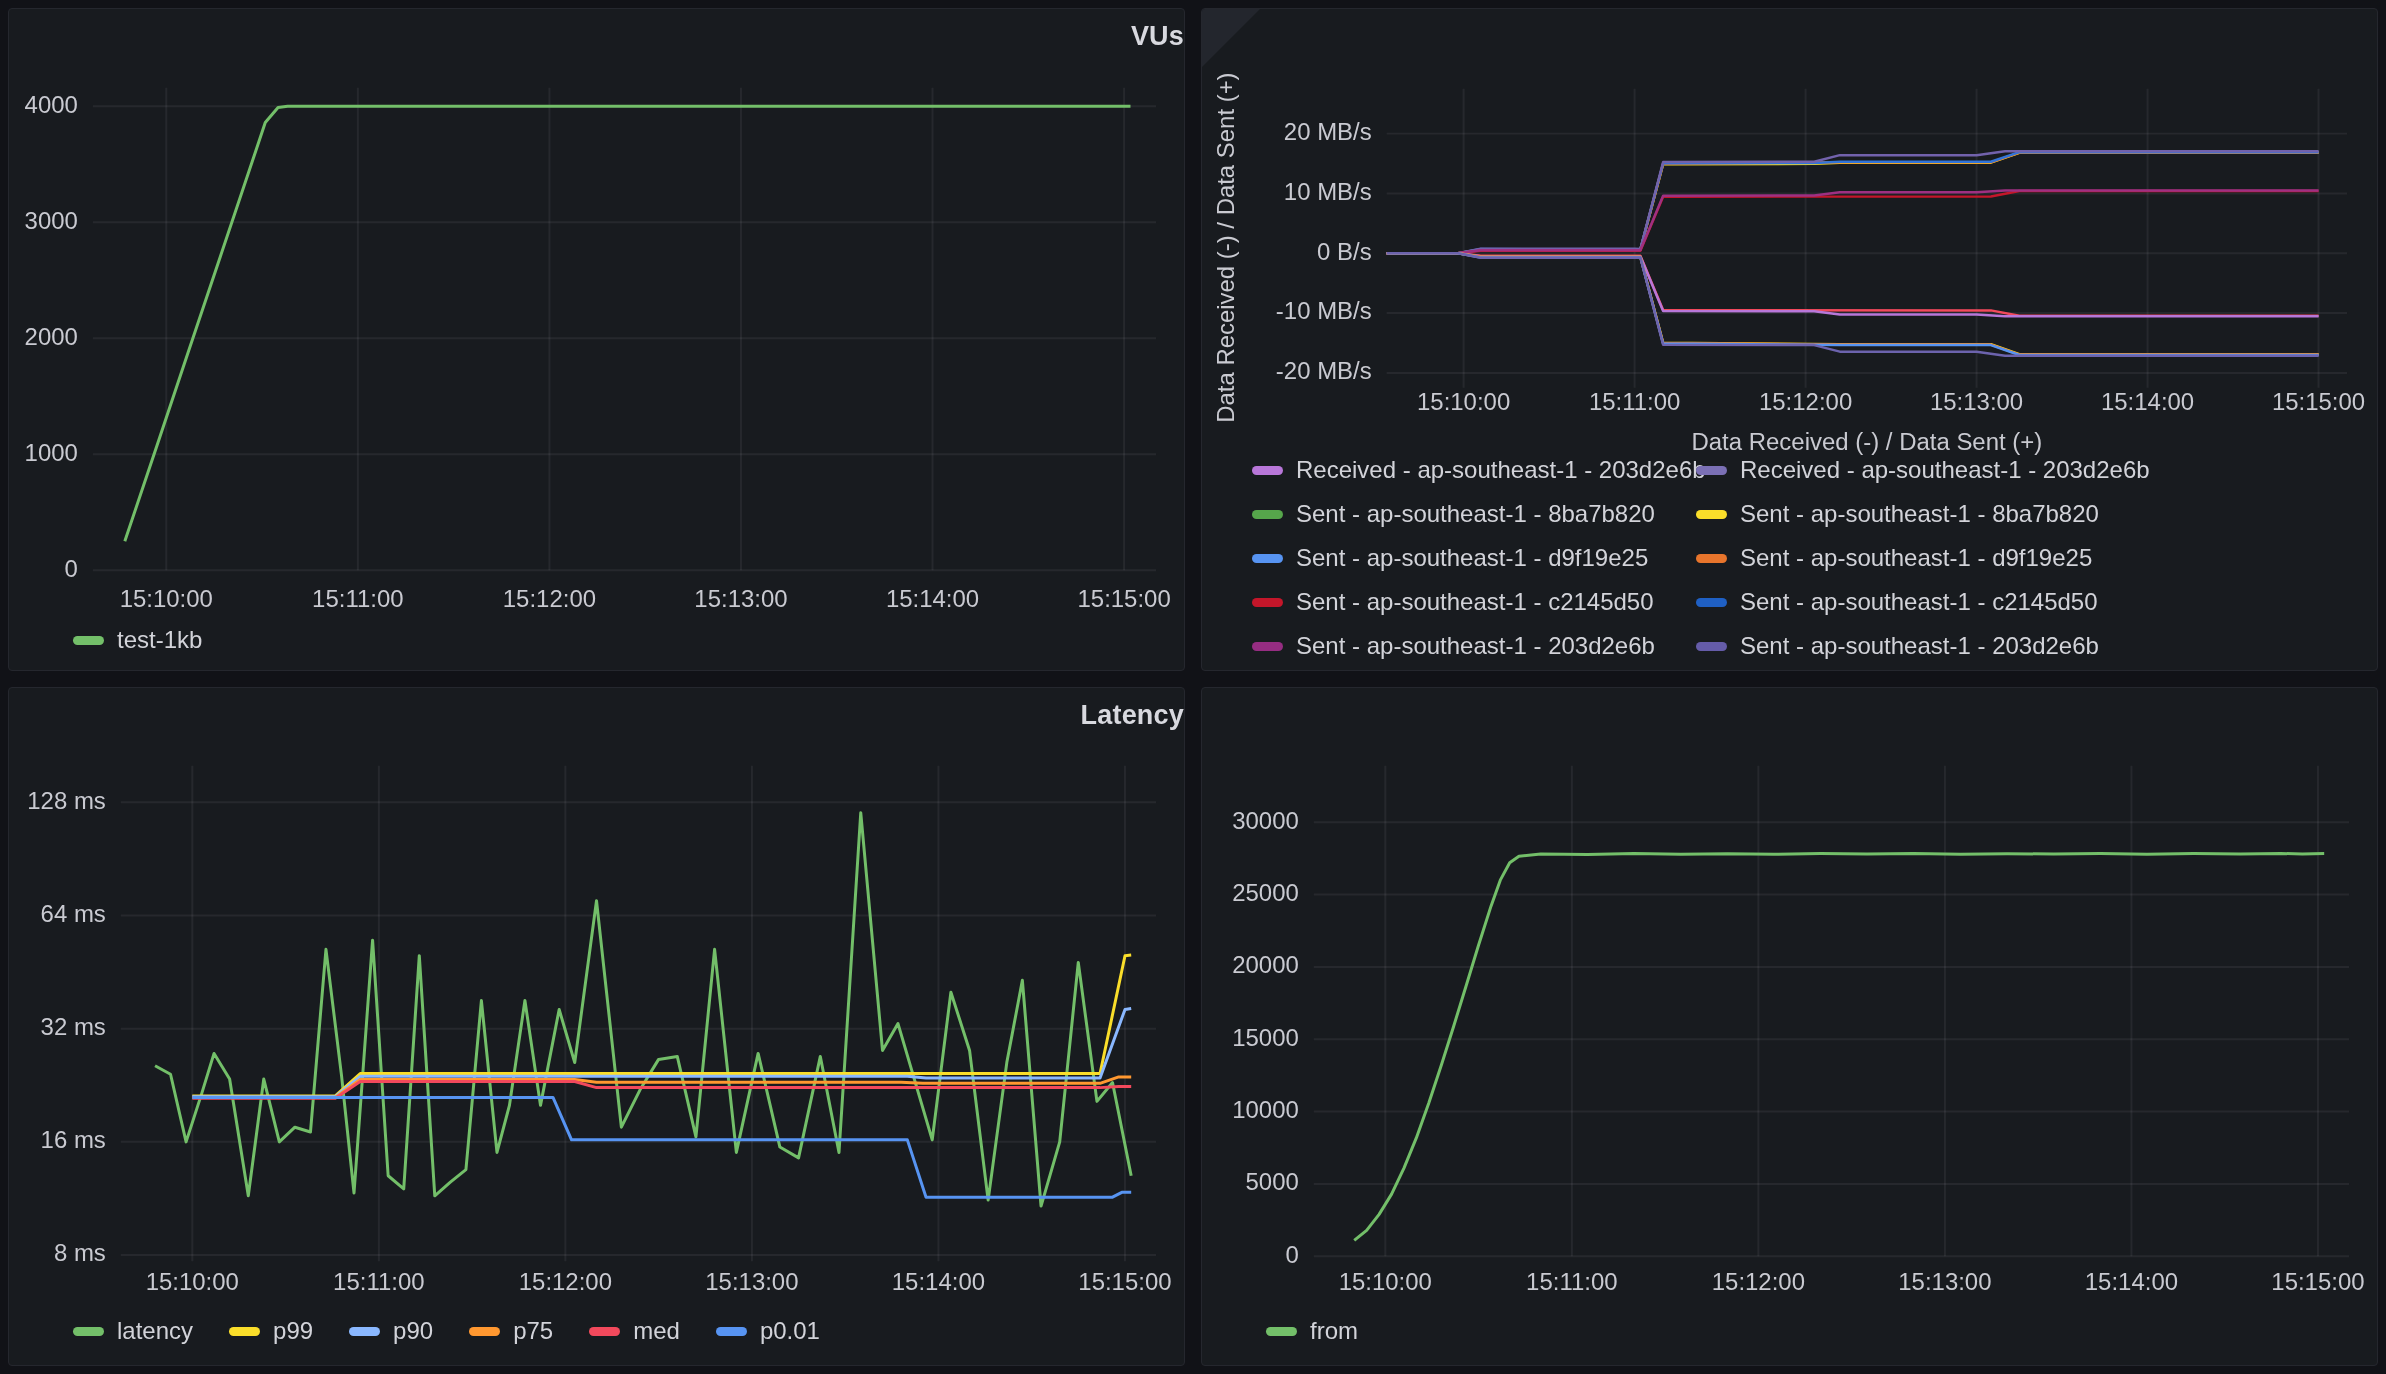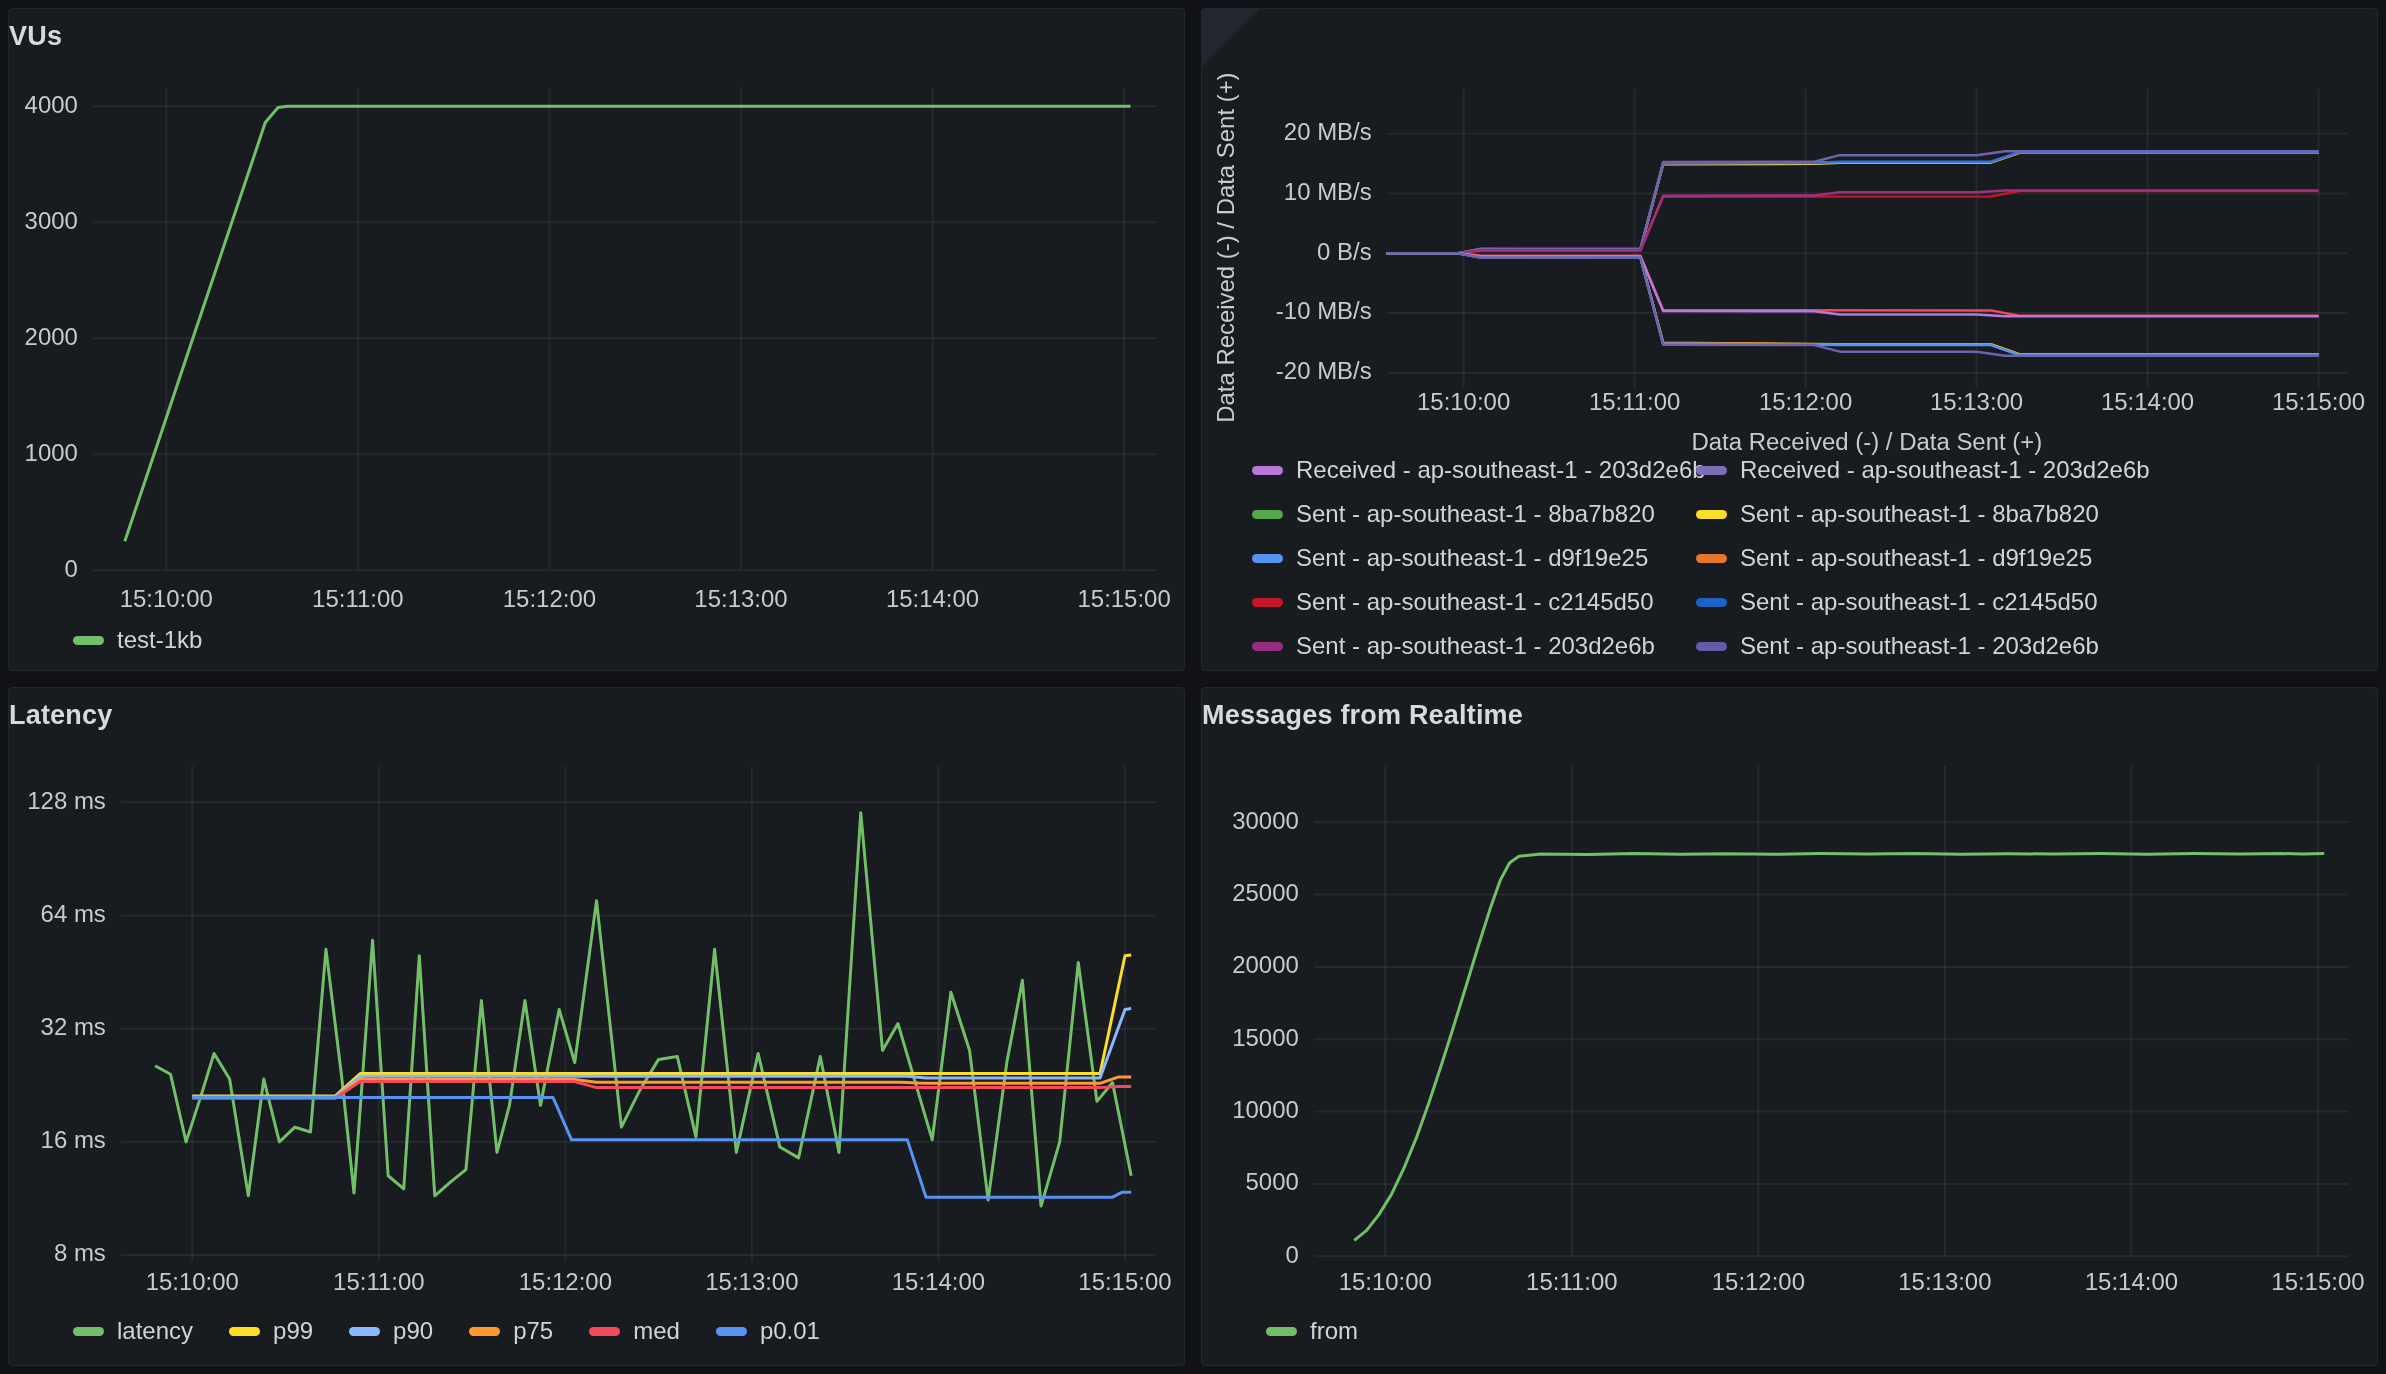--- a/index.html
+++ b/index.html
@@ -2,21 +2,21 @@
 <html><head>
 <meta charset="utf-8">
 <style>
   html,body{margin:0;padding:0;background:#111217;}
   body{width:2386px;height:1374px;position:relative;font-family:"Liberation Sans",sans-serif;
        -webkit-font-smoothing:antialiased;}
   .dashboard{position:absolute;inset:0;display:grid;grid-template-columns:1fr 1fr;
        grid-template-rows:663px 679px;gap:16px;padding:8px;box-sizing:border-box;}
   .panel{position:relative;background:#181B1F;border:1px solid #25272E;border-radius:4px;
        overflow:hidden;}
-  .panel-title{position:absolute;top:12px;left:0;width:100%;text-align:left;margin:0;
+  .panel-title{position:absolute;top:12px;left:0;width:100%;text-align:right;margin:0;
        font-size:27px;font-weight:700;color:#D8D9DF;letter-spacing:.2px;z-index:3;cursor:pointer;}
   svg.chart{position:absolute;inset:0;width:100%;height:100%;z-index:1;}
   
   .corner{position:absolute;top:0;left:0;width:0;height:0;z-index:4;
        border-top:58px solid #23262D;border-right:58px solid transparent;cursor:pointer;}
   .corner-i{position:absolute;top:6px;left:13px;color:#A9AFBA;font-size:26px;font-weight:700;
        line-height:1;font-family:"DejaVu Serif",serif;}
   
   .legend-row{position:absolute;left:64px;display:flex;align-items:center;gap:36px;z-index:3;margin-top:48px;}
   .legend-item{display:flex;align-items:center;gap:13px;cursor:pointer;}
@@ -212,21 +212,20 @@
           <span class="legend-label">med</span>
         </div>
         <div class="legend-item">
           <span class="swatch" style="background: rgb(87, 148, 242);"></span>
           <span class="legend-label">p0.01</span>
         </div>
       </div>
   </section>
 
   <section class="panel">
-    <h2 class="panel-title">Messages from Realtime</h2>
     <svg class="chart" viewBox="0 0 1177 679" preserveAspectRatio="none">
         <line x1="112" x2="1149" y1="570" y2="570" stroke="rgba(204,204,220,0.08)" stroke-width="2"></line>
         <text x="97" y="570" fill="#C9CAD1" font-size="24" text-anchor="end" dominant-baseline="middle">0</text>
         <line x1="112" x2="1149" y1="497.43362831858406" y2="497.43362831858406" stroke="rgba(204,204,220,0.08)" stroke-width="2"></line>
         <text x="97" y="497.43362831858406" fill="#C9CAD1" font-size="24" text-anchor="end" dominant-baseline="middle">5000</text>
         <line x1="112" x2="1149" y1="424.8672566371681" y2="424.8672566371681" stroke="rgba(204,204,220,0.08)" stroke-width="2"></line>
         <text x="97" y="424.8672566371681" fill="#C9CAD1" font-size="24" text-anchor="end" dominant-baseline="middle">10000</text>
         <line x1="112" x2="1149" y1="352.30088495575217" y2="352.30088495575217" stroke="rgba(204,204,220,0.08)" stroke-width="2"></line>
         <text x="97" y="352.30088495575217" fill="#C9CAD1" font-size="24" text-anchor="end" dominant-baseline="middle">15000</text>
         <line x1="112" x2="1149" y1="279.7345132743363" y2="279.7345132743363" stroke="rgba(204,204,220,0.08)" stroke-width="2"></line>

